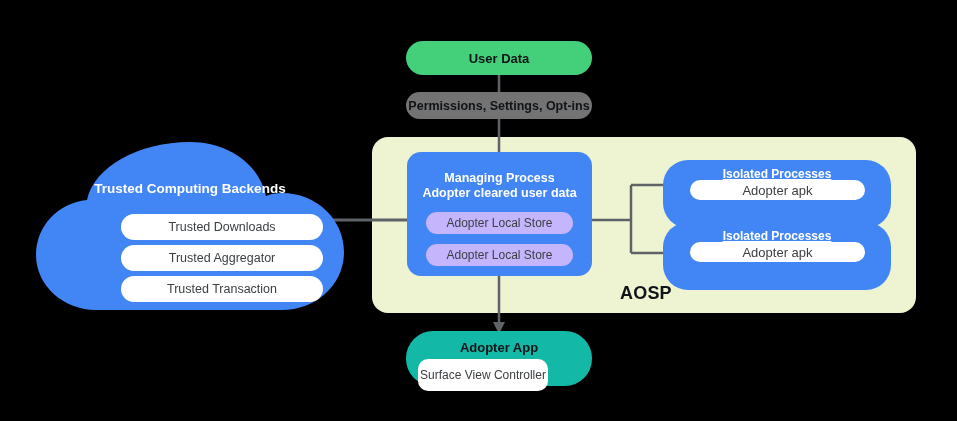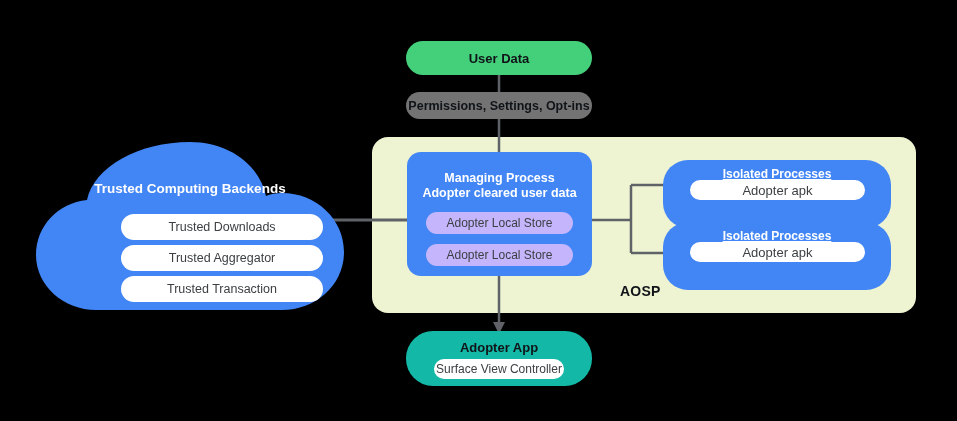--- a/index.html
+++ b/index.html
@@ -14,21 +14,21 @@
   .abs{position:absolute;}
 
   
   #aosp-container{
     left:372px; top:137px; width:544px; height:176px;
     background:#eef3d2;
     border-radius:16px;
   }
   #aosp-label{
     left:620px; top:283px;
-    font-size:14px; font-weight:bold; color:#101418;
+    font-size:18px; font-weight:bold; color:#101418;
     letter-spacing:.2px;
   }
 
   
   #cloud-wrap{left:34px;top:140px;width:312px;height:172px;}
   #cloud-wrap svg{display:block;}
   #cloud-title{
     left:0; top:0; width:312px;
     text-align:center;
     font-size:13.5px; font-weight:bold; color:#ffffff;
@@ -102,21 +102,21 @@
   #adopter-app{
     left:406px; top:331px; width:186px; height:55px;
     background:#14b8a6; border-radius:27px;
   }
   #aa-title{
     position:absolute; left:0; top:9px; width:186px;
     text-align:center;
     font-size:13px; font-weight:bold; color:#101418;
   }
   #aa-pill{
-    position:absolute; left:28px; top:28px; width:130px; height:20px;
+    position:absolute; left:12px; top:28px; width:130px; height:32px;
     background:#ffffff; border-radius:10px;
     display:flex; align-items:center; justify-content:center;
     font-size:12px; color:#3c4043;
   }
 
   
   #connectors{left:0;top:0;width:957px;height:421px;pointer-events:none;}
 </style>
 </head>
 <body>

